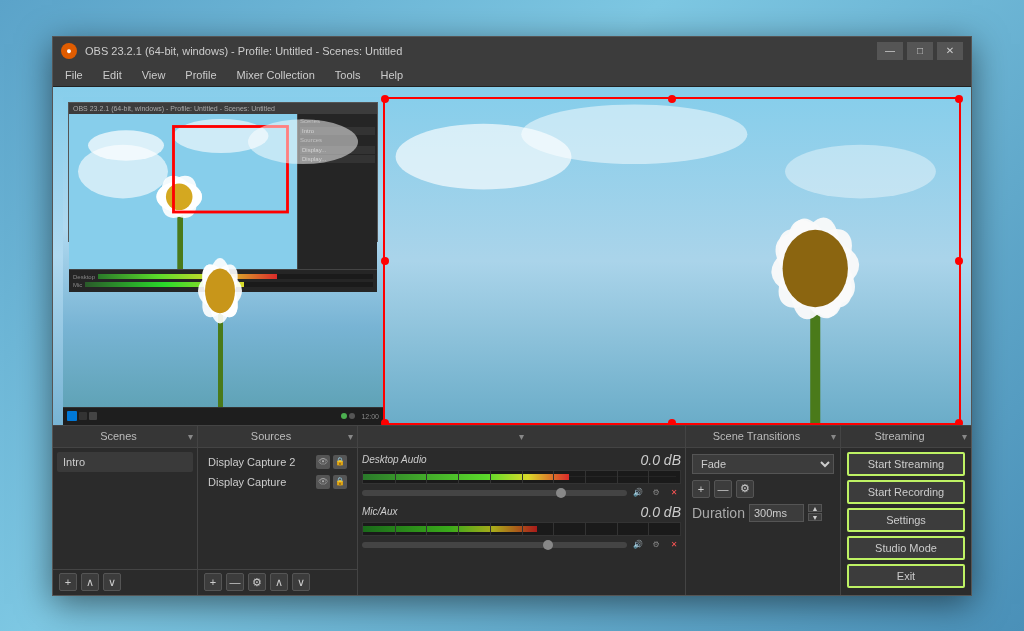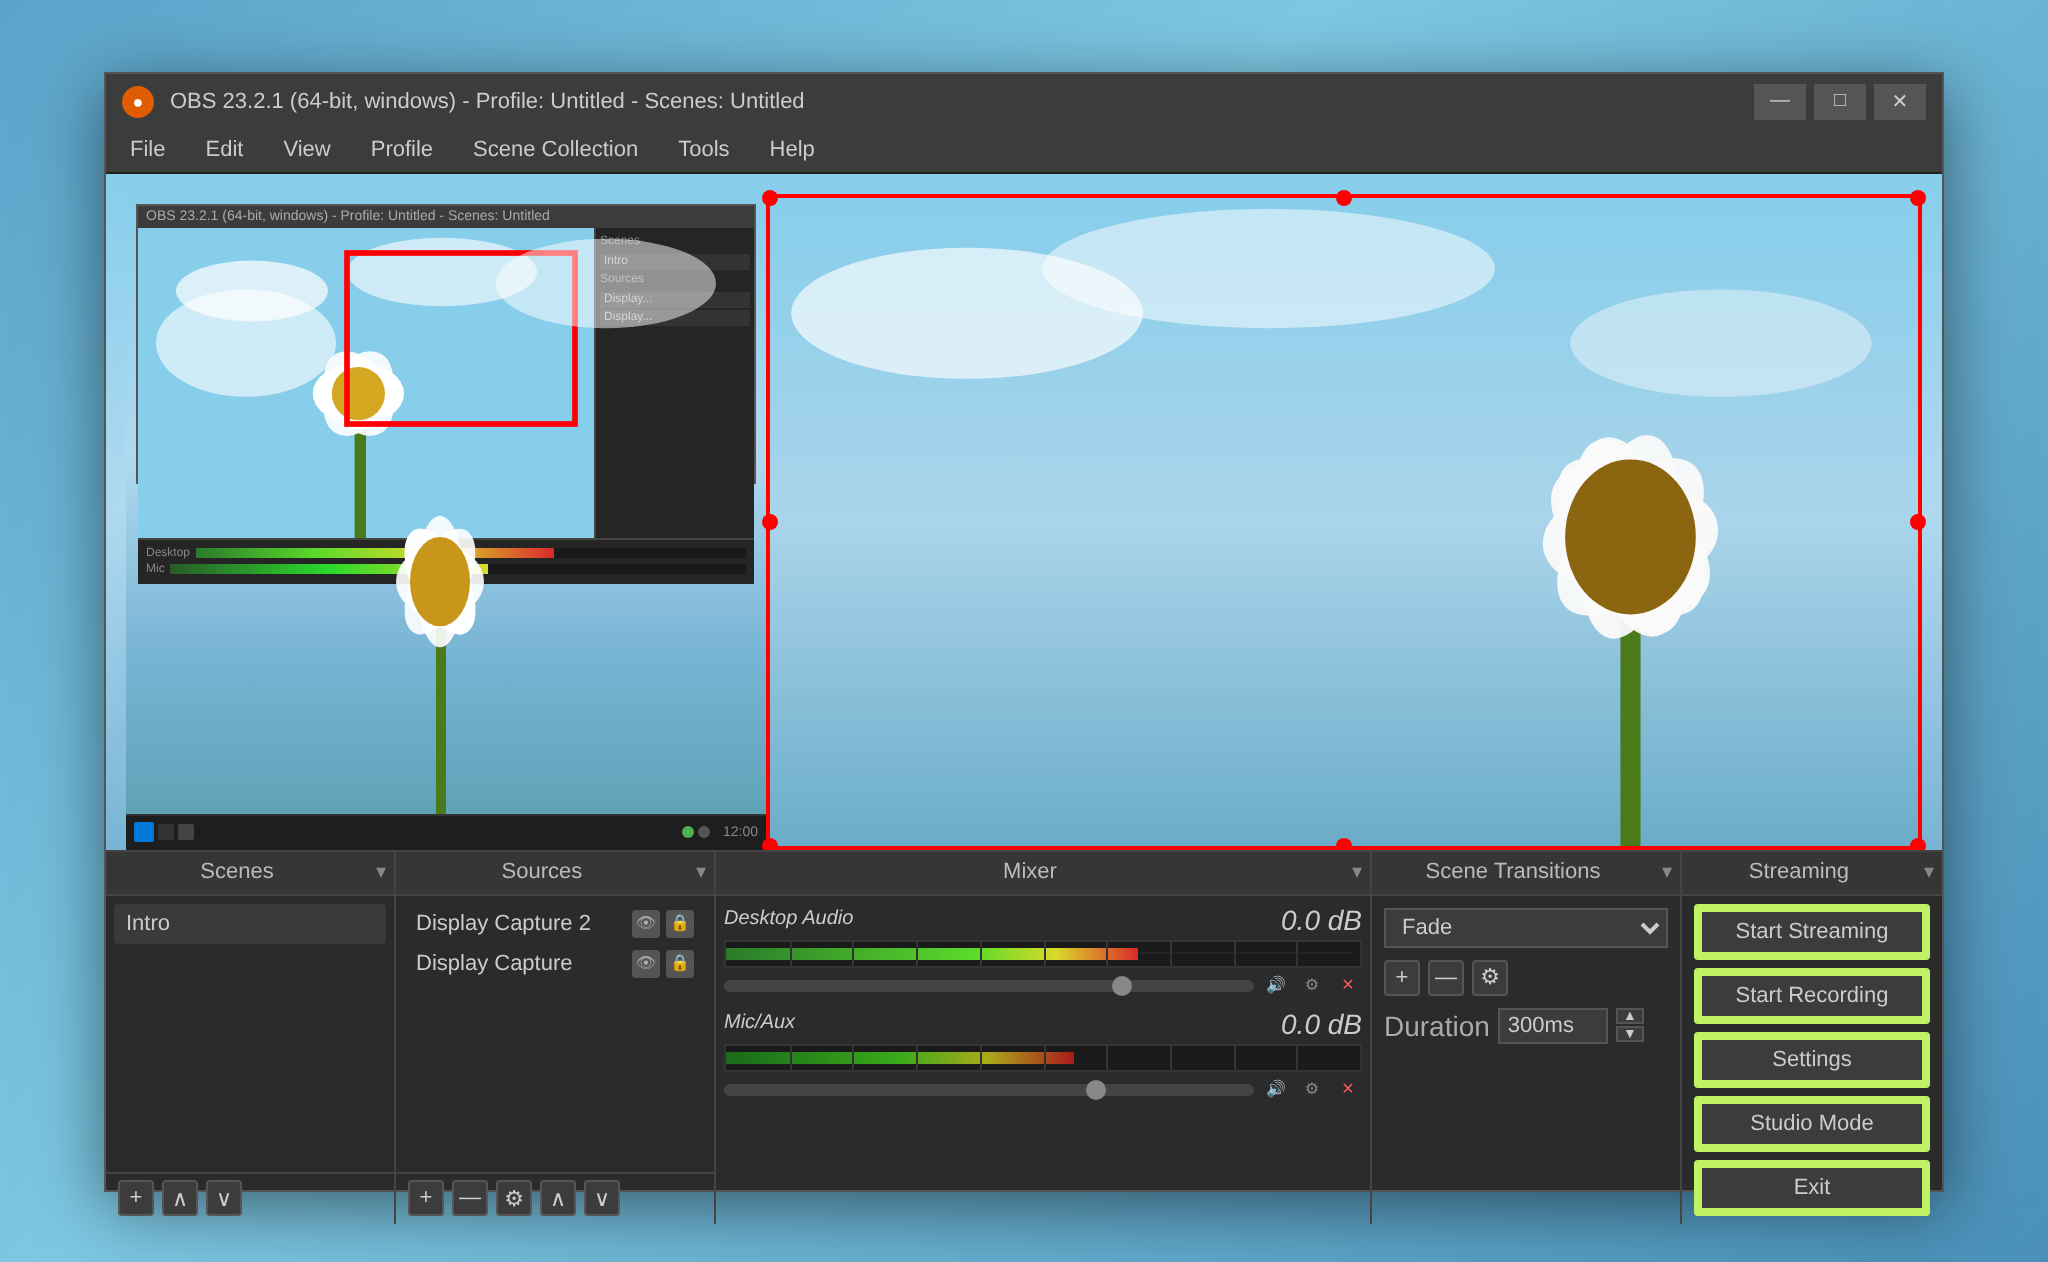--- a/index.html
+++ b/index.html
@@ -429,21 +429,21 @@
     }
     .controls-content {
       flex: 1;
       padding: 4px 6px;
       display: flex;
       flex-direction: column;
       gap: 4px;
     }
     .control-btn {
       background: #3c3c3c;
-      border: 4px solid #bef264;
+      border: 2px solid #bef264;
       color: #ccc;
       font-size: 11px;
       padding: 4px 6px;
       cursor: pointer;
       text-align: center;
       border-radius: 2px;
     }
     
     .status-bar {
       height: 22px;
@@ -475,21 +475,21 @@
       <button class="title-bar-btn">□</button>
       <button class="title-bar-btn close">✕</button>
     </div>
   </div>
 
   <div class="menu-bar">
     <span class="menu-item">File</span>
     <span class="menu-item">Edit</span>
     <span class="menu-item">View</span>
     <span class="menu-item">Profile</span>
-    <span class="menu-item">Scene Collection</span>
+    <span class="menu-item">Mixer Collection</span>
     <span class="menu-item">Tools</span>
     <span class="menu-item">Help</span>
   </div>
 
   <div class="preview-area">
     <div class="preview-canvas">
 
       <div class="preview-bg"></div>
 
       <div class="preview-left-panel">
@@ -667,21 +667,20 @@
           <button class="panel-btn">+</button>
           <button class="panel-btn">—</button>
           <button class="panel-btn">⚙</button>
           <button class="panel-btn">∧</button>
           <button class="panel-btn">∨</button>
         </div>
       </div>
 
       <div class="panel mixer-panel">
         <div class="panel-header">
-          <span class="panel-header-text">Mixer</span>
           <button class="panel-header-btn">▾</button>
         </div>
         <div class="mixer-content">
 
           <div class="mixer-track">
             <div class="mixer-track-header">
               <span class="mixer-track-name">Desktop Audio</span>
               <span class="mixer-track-db">0.0 dB</span>
             </div>
             <div class="mixer-bar-container">

